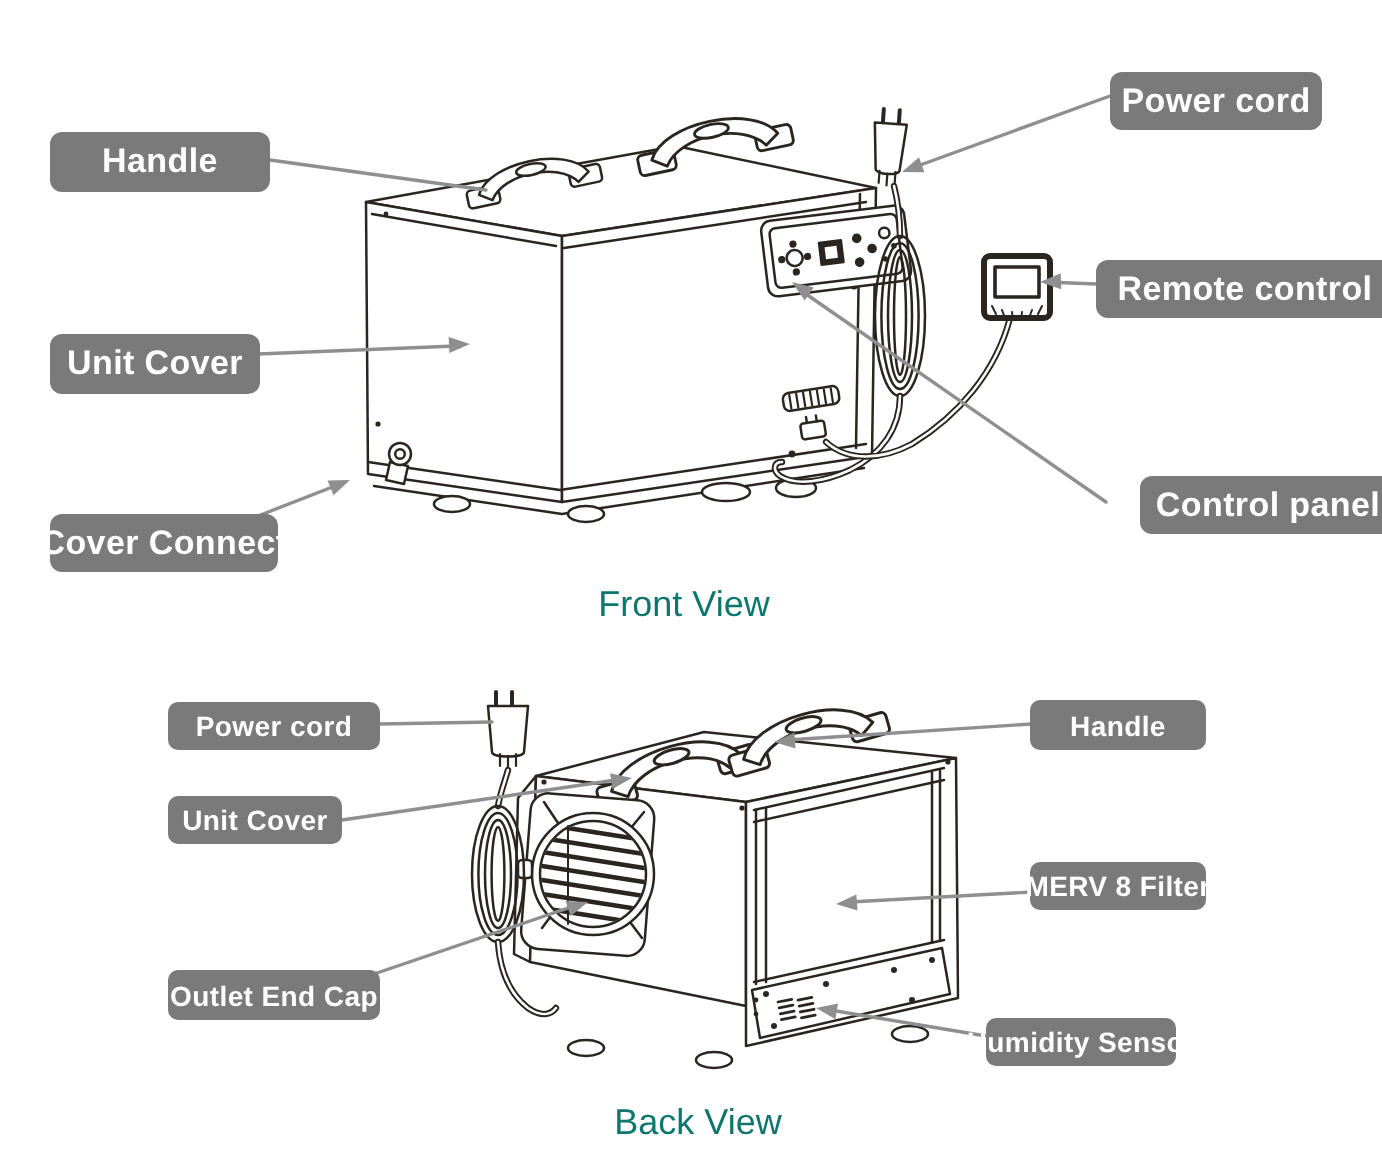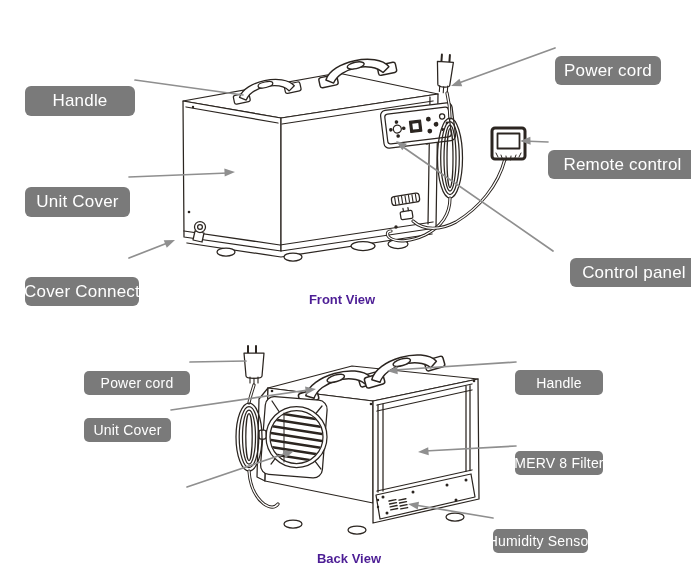--- a/index.html
+++ b/index.html
@@ -1,25 +1,25 @@
 <!DOCTYPE html>
 <html><head>
 <meta charset="utf-8">
 <style>
   html,body{margin:0;padding:0;background:#fff;}
   #stage{position:relative;width:691px;height:588px;background:#fff;overflow:hidden;
          font-family:"Liberation Sans",sans-serif;}
   #art{position:absolute;left:0;top:0;}
-  .lbl{position:absolute;background:#7a7a7a;color:#fff;font-weight:normal;
+  .lbl{position:absolute;background:#7a7a7a;color:#fff;font-weight:bold;
        display:flex;align-items:center;justify-content:center;
-       border-radius:6px;white-space:nowrap;letter-spacing:.2px;margin-top:20px;}
+       border-radius:6px;white-space:nowrap;letter-spacing:.2px;}
   .lbl-lg{font-size:17px;}
   .lbl-sm{font-size:14px;border-radius:5px;}
-  .caption{position:absolute;width:160px;text-align:center;font-weight:bold;
-           font-size:13px;color:#4c1d95;}
+  .caption{position:absolute;width:160px;text-align:center;font-weight:normal;
+           font-size:18px;color:#0f766e;}
 </style>
 </head>
 <body>
 
 <div id="stage">
 
   <svg id="art" width="691" height="588" viewBox="0 0 691 588" fill="none" stroke="#2b2520" stroke-width="1.25" stroke-linecap="round" stroke-linejoin="round">
 
     <defs>
       <g id="hshape">
@@ -221,20 +221,21 @@
 
   <div class="lbl lbl-lg" style="left:25px;top:66px;width:110px;height:30px">Handle</div>
   <div class="lbl lbl-lg" style="left:25px;top:167px;width:105px;height:30px">Unit Cover</div>
   <div class="lbl lbl-lg" style="left:25px;top:257px;width:114px;height:29px">Cover Connect</div>
   <div class="lbl lbl-lg" style="left:555px;top:36px;width:106px;height:29px">Power cord</div>
   <div class="lbl lbl-lg" style="left:548px;top:130px;width:149px;height:29px">Remote control</div>
   <div class="lbl lbl-lg" style="left:570px;top:238px;width:128px;height:29px">Control panel</div>
 
   <div class="lbl lbl-sm" style="left:84px;top:351px;width:106px;height:24px">Power cord</div>
   <div class="lbl lbl-sm" style="left:84px;top:398px;width:87px;height:24px">Unit Cover</div>
+  <div class="lbl lbl-sm" style="left:84px;top:485px;width:106px;height:25px">Outlet End Cap</div>
   <div class="lbl lbl-sm" style="left:515px;top:350px;width:88px;height:25px">Handle</div>
   <div class="lbl lbl-sm" style="left:515px;top:431px;width:88px;height:24px">MERV 8 Filter</div>
   <div class="lbl lbl-sm" style="left:493px;top:509px;width:95px;height:24px">Humidity Sensor</div>
 
   <div class="caption" style="left:262px;top:292px">Front View</div>
   <div class="caption" style="left:269px;top:551px">Back View</div>
 
 </div>
 
 </body></html>

